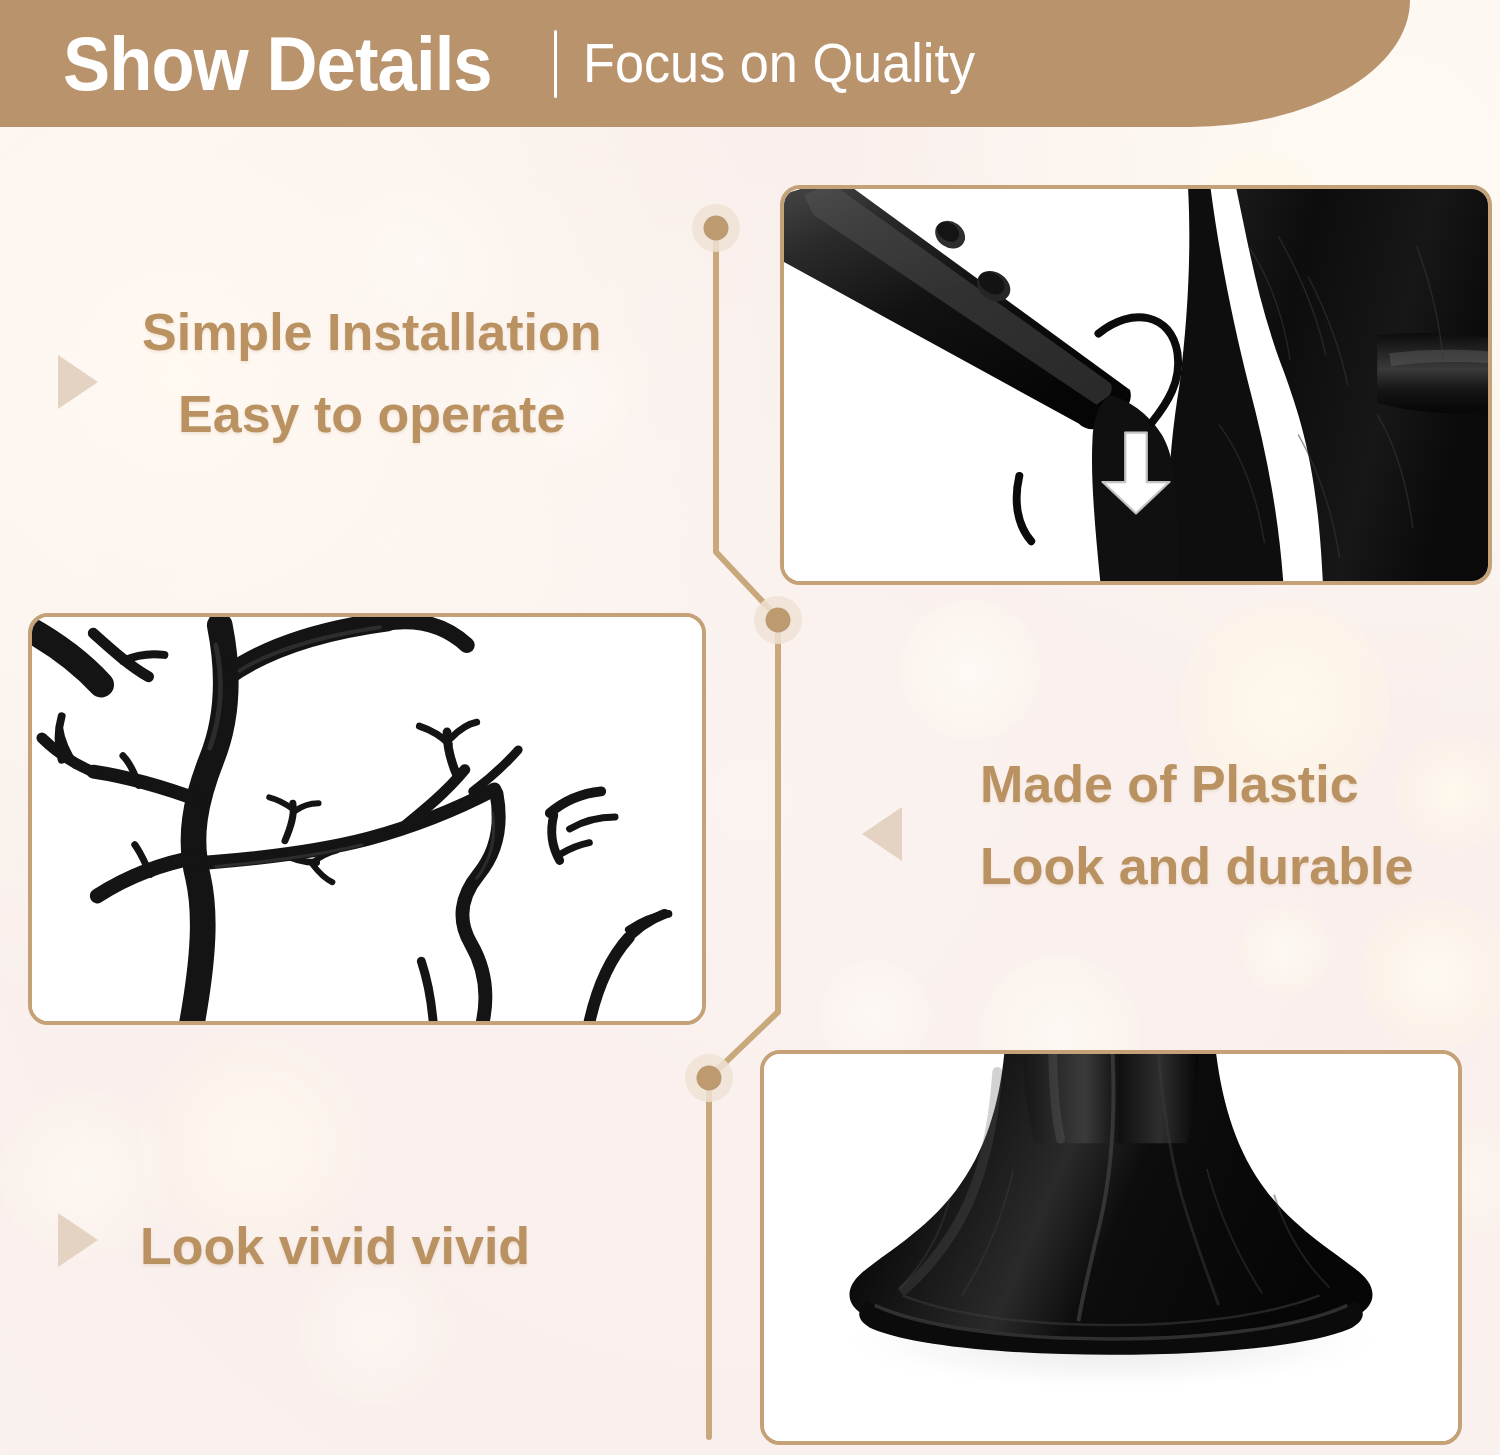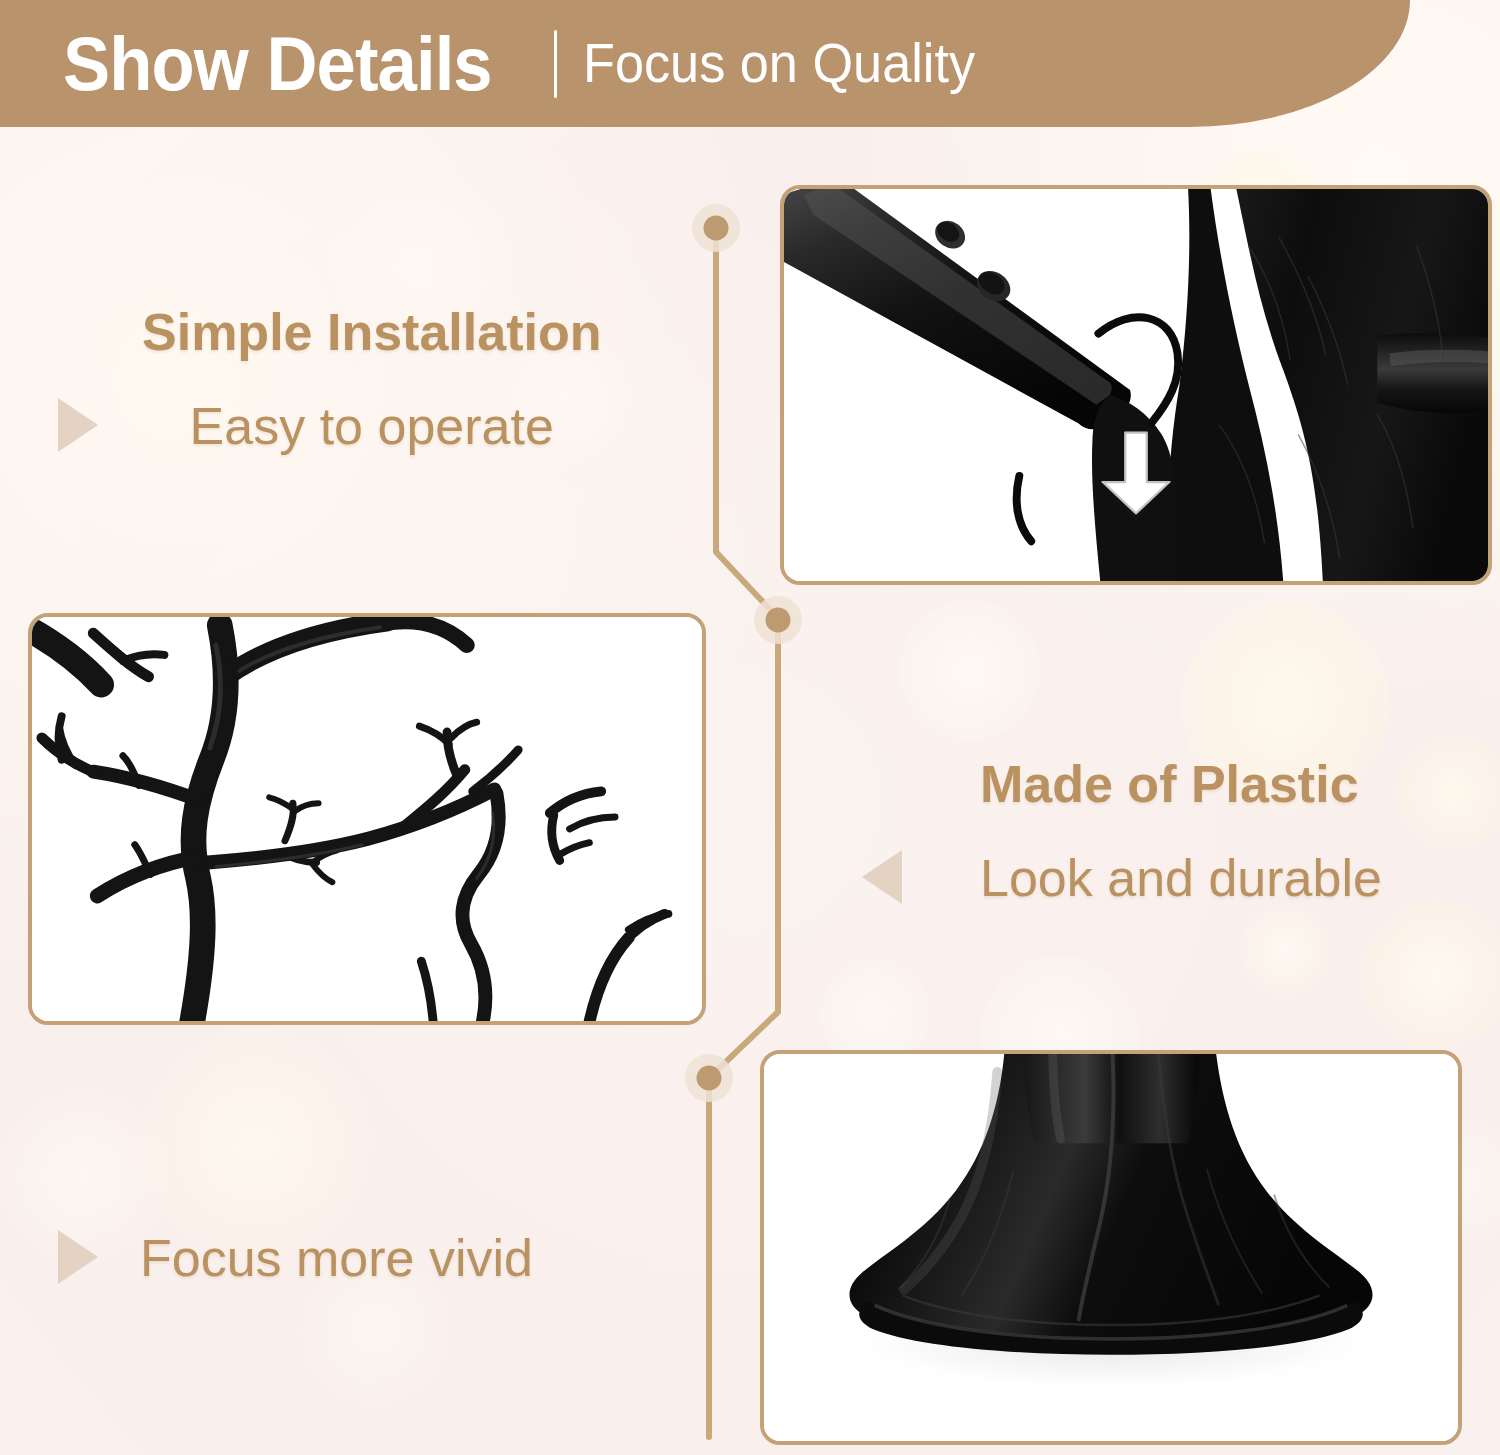--- a/index.html
+++ b/index.html
@@ -79,21 +79,21 @@
     border-radius:20px;
     overflow:hidden;
     z-index:4;
   }
   .card-canvas { position:absolute; inset:0; width:100%; height:100%; display:block; }
 
   
   .feature {
     position:absolute;
     display:flex;
-    align-items:flex-end;
+    align-items:center;
     z-index:5;
   }
   .feature .tri {
     flex:0 0 auto;
     width:0; height:0;
     margin-top:18px;
   }
   .tri-right {
     border-top:27px solid transparent;
     border-bottom:27px solid transparent;
@@ -106,21 +106,21 @@
   }
   .feature .lines { display:flex; flex-direction:column; }
   .feat-line1, .feat-line2 {
     color:#BA9262;
     font-size:52px;
     font-weight:bold;
     line-height:1.0;
     white-space:nowrap;
     text-shadow:0 2px 3px rgba(180,140,100,0.18);
   }
-  .feat-line2 { font-weight:normal; margin-top:42px; }
+  .feat-line2 { font-weight:bold; margin-top:30px; }
 
   #feature-1 { left:58px; top:306px; }
   #feature-1 .tri { margin-right:44px; }
   #feature-1 .lines { align-items:flex-start; }
   #feature-1 .feat-line2 { align-self:center; }
 
   #feature-2 { left:862px; top:758px;gap:32px; }
   #feature-2 .tri { margin-right:46px; }
   #feature-2 .lines { align-items:flex-start; }
 
@@ -366,17 +366,17 @@
     <span class="tri tri-left"></span>
     <span class="lines">
       <span class="feat-line1">Made of Plastic</span>
       <span class="feat-line2">Look and durable</span>
     </span>
   </div>
 
   <div class="feature" id="feature-3">
     <span class="tri tri-right"></span>
     <span class="lines">
-      <span class="feat-line2">Focus more vivid</span>
+      <span class="feat-line2">Look vivid vivid</span>
     </span>
   </div>
 
 </div>
 
 </body></html>

